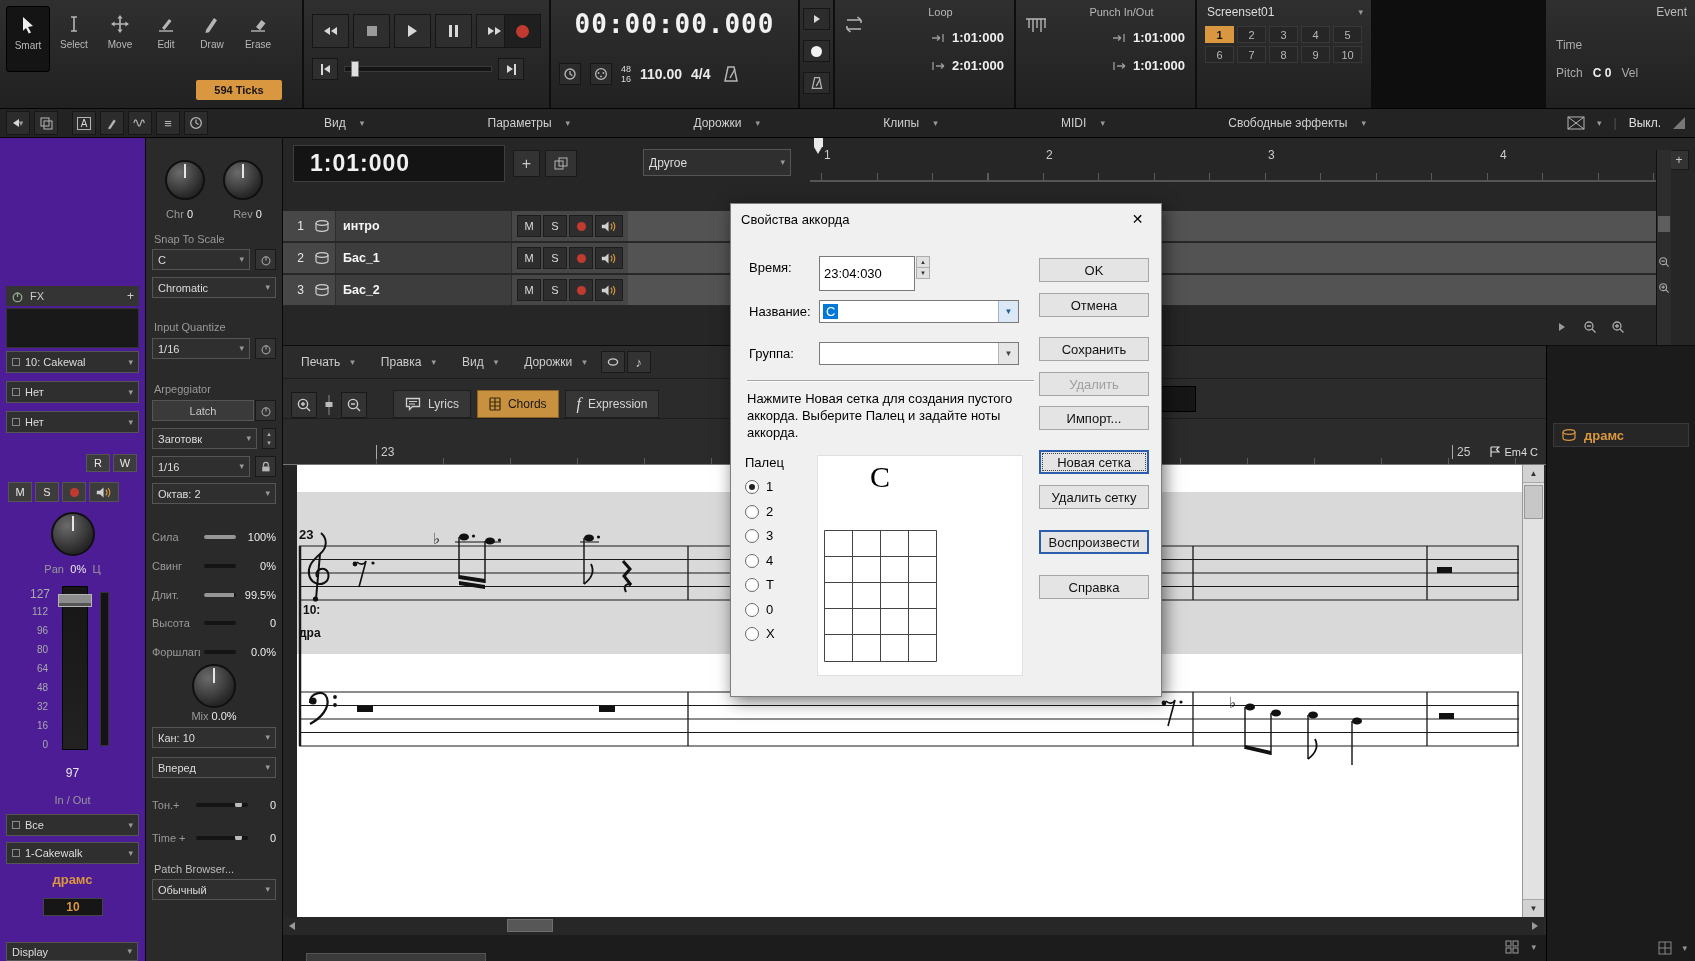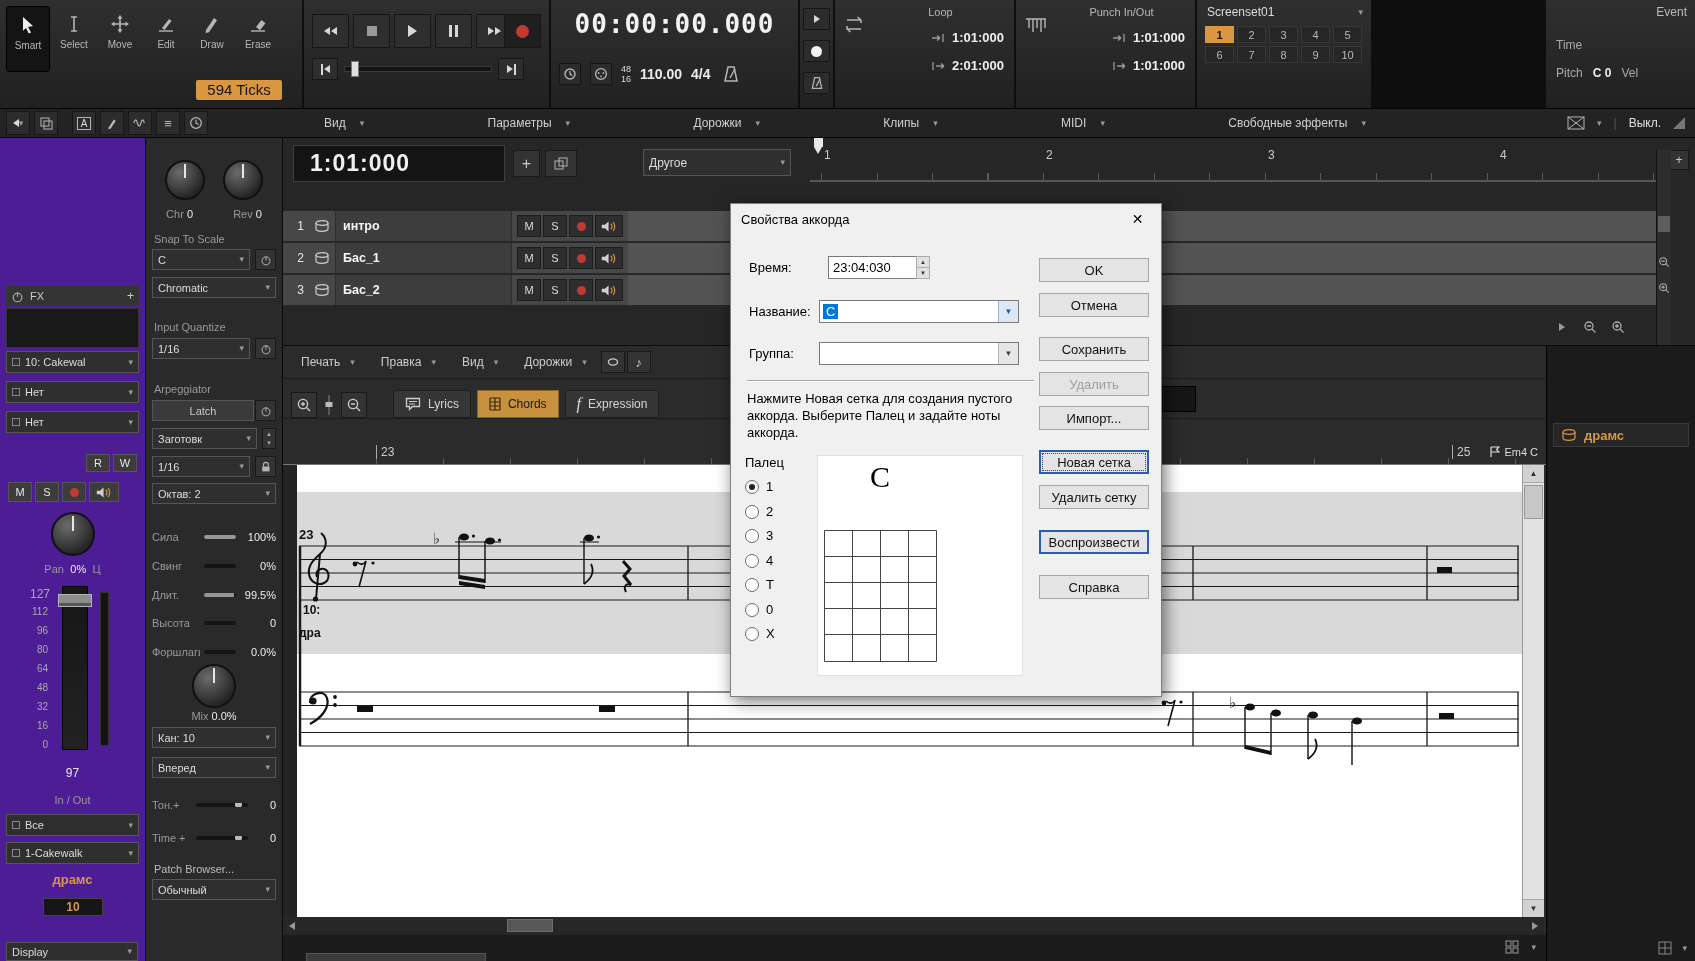--- a/index.html
+++ b/index.html
@@ -6,21 +6,21 @@
   html,body{width:1695px;height:961px}
   body{position:relative;background:#151515;font-family:"Liberation Sans",sans-serif;font-size:12px;color:#c8c8c8;overflow:hidden}
   .caret{font-size:9px;color:#999;line-height:1}
   .sqbtn{background:#333;border:1px solid #191919;color:#c8c8c8;display:flex;align-items:center;justify-content:center}
   
   #toolbar{position:absolute;left:0;top:0;width:1695px;height:108px;background:#0e0e0e}
   .module{position:absolute;top:0;height:108px;background:linear-gradient(#2f2f2f,#212121)}
   .tool{position:absolute;top:6px;width:44px;height:66px;display:flex;flex-direction:column;align-items:center;gap:5px;padding-top:8px;border-radius:3px}
   .tool .tl{font-size:10px;color:#b8b8b8}
   .tool.active{background:#141414;border:1px solid #000}
-  .ticks{position:absolute;left:196px;top:80px;width:86px;height:20px;background:#d9973f;color:#151515;font-weight:normal;font-size:15px;text-align:center;line-height:20px;border-radius:2px}
+  .ticks{position:absolute;left:196px;top:80px;width:86px;height:20px;background:#d9973f;color:#151515;font-weight:bold;font-size:11px;text-align:center;line-height:20px;border-radius:2px}
   .tbtn{width:37px;height:34px;background:#2e2e2e;border:1px solid #161616;display:flex;align-items:center;justify-content:center;gap:1px}
   .tri{width:0;height:0;border-style:solid}
   .tri.r{border-width:6px 0 6px 9px;border-color:transparent transparent transparent #d8d8d8}
   .tri.rs{border-width:4px 0 4px 6px;border-color:transparent transparent transparent #d8d8d8}
   .tri.ls{border-width:4px 6px 4px 0;border-color:transparent #d8d8d8 transparent transparent}
   .vbar{width:2px;height:11px;background:#d8d8d8}
   .stopsq{width:10px;height:10px;background:#9a9a9a}
   .pb{width:3px;height:12px;background:#d8d8d8;margin:0 1px}
   .recdot{width:13px;height:13px;border-radius:50%;background:#c23a2f}
   .tslider{width:148px;height:18px;position:relative}
@@ -952,21 +952,21 @@
   </div>
 </div>
 
 <div id="dialog">
   <div style="position:absolute;left:0;right:0;top:0;height:30px;display:flex;align-items:center;padding-left:10px">
     <span>Свойства аккорда</span>
   </div>
   <div style="position:absolute;top:1px;right:1px;width:45px;height:28px;display:flex;align-items:center;justify-content:center;font-size:14px">✕</div>
 
   <span class="dlab" style="left:18px;top:56px">Время:</span>
-  <input class="dfield" style="left: 88px; top: 52px; width: 96px; height: 23px; margin-left: 9px;" value="23:04:030">
+  <input class="dfield" style="left: 88px; top: 52px; width: 96px; height: 35px;" value="23:04:030">
   <div style="position:absolute;left:185px;top:52px;width:14px;height:23px;display:flex;flex-direction:column">
     <span style="flex:1;background:#e1e1e1;border:1px solid #adadad;font-size:6px;color:#333;display:flex;align-items:center;justify-content:center">▲</span>
     <span style="flex:1;background:#e1e1e1;border:1px solid #adadad;border-top:none;font-size:6px;color:#333;display:flex;align-items:center;justify-content:center">▼</span>
   </div>
 
   <span class="dlab" style="left:18px;top:100px">Название:</span>
   <div style="position:absolute;left:88px;top:96px;width:200px;height:23px;background:#fff;border:1px solid #7a7a7a;display:flex;align-items:center;padding-left:3px">
     <span style="background:#0078d7;color:#fff;padding:0 3px;font-size:13px">C</span>
     <span style="position:absolute;right:0;top:0;bottom:0;width:20px;background:#dde8f6;border-left:1px solid #9ab5d8;display:flex;align-items:center;justify-content:center;color:#1f5da0;font-size:8px">▼</span>
   </div>

